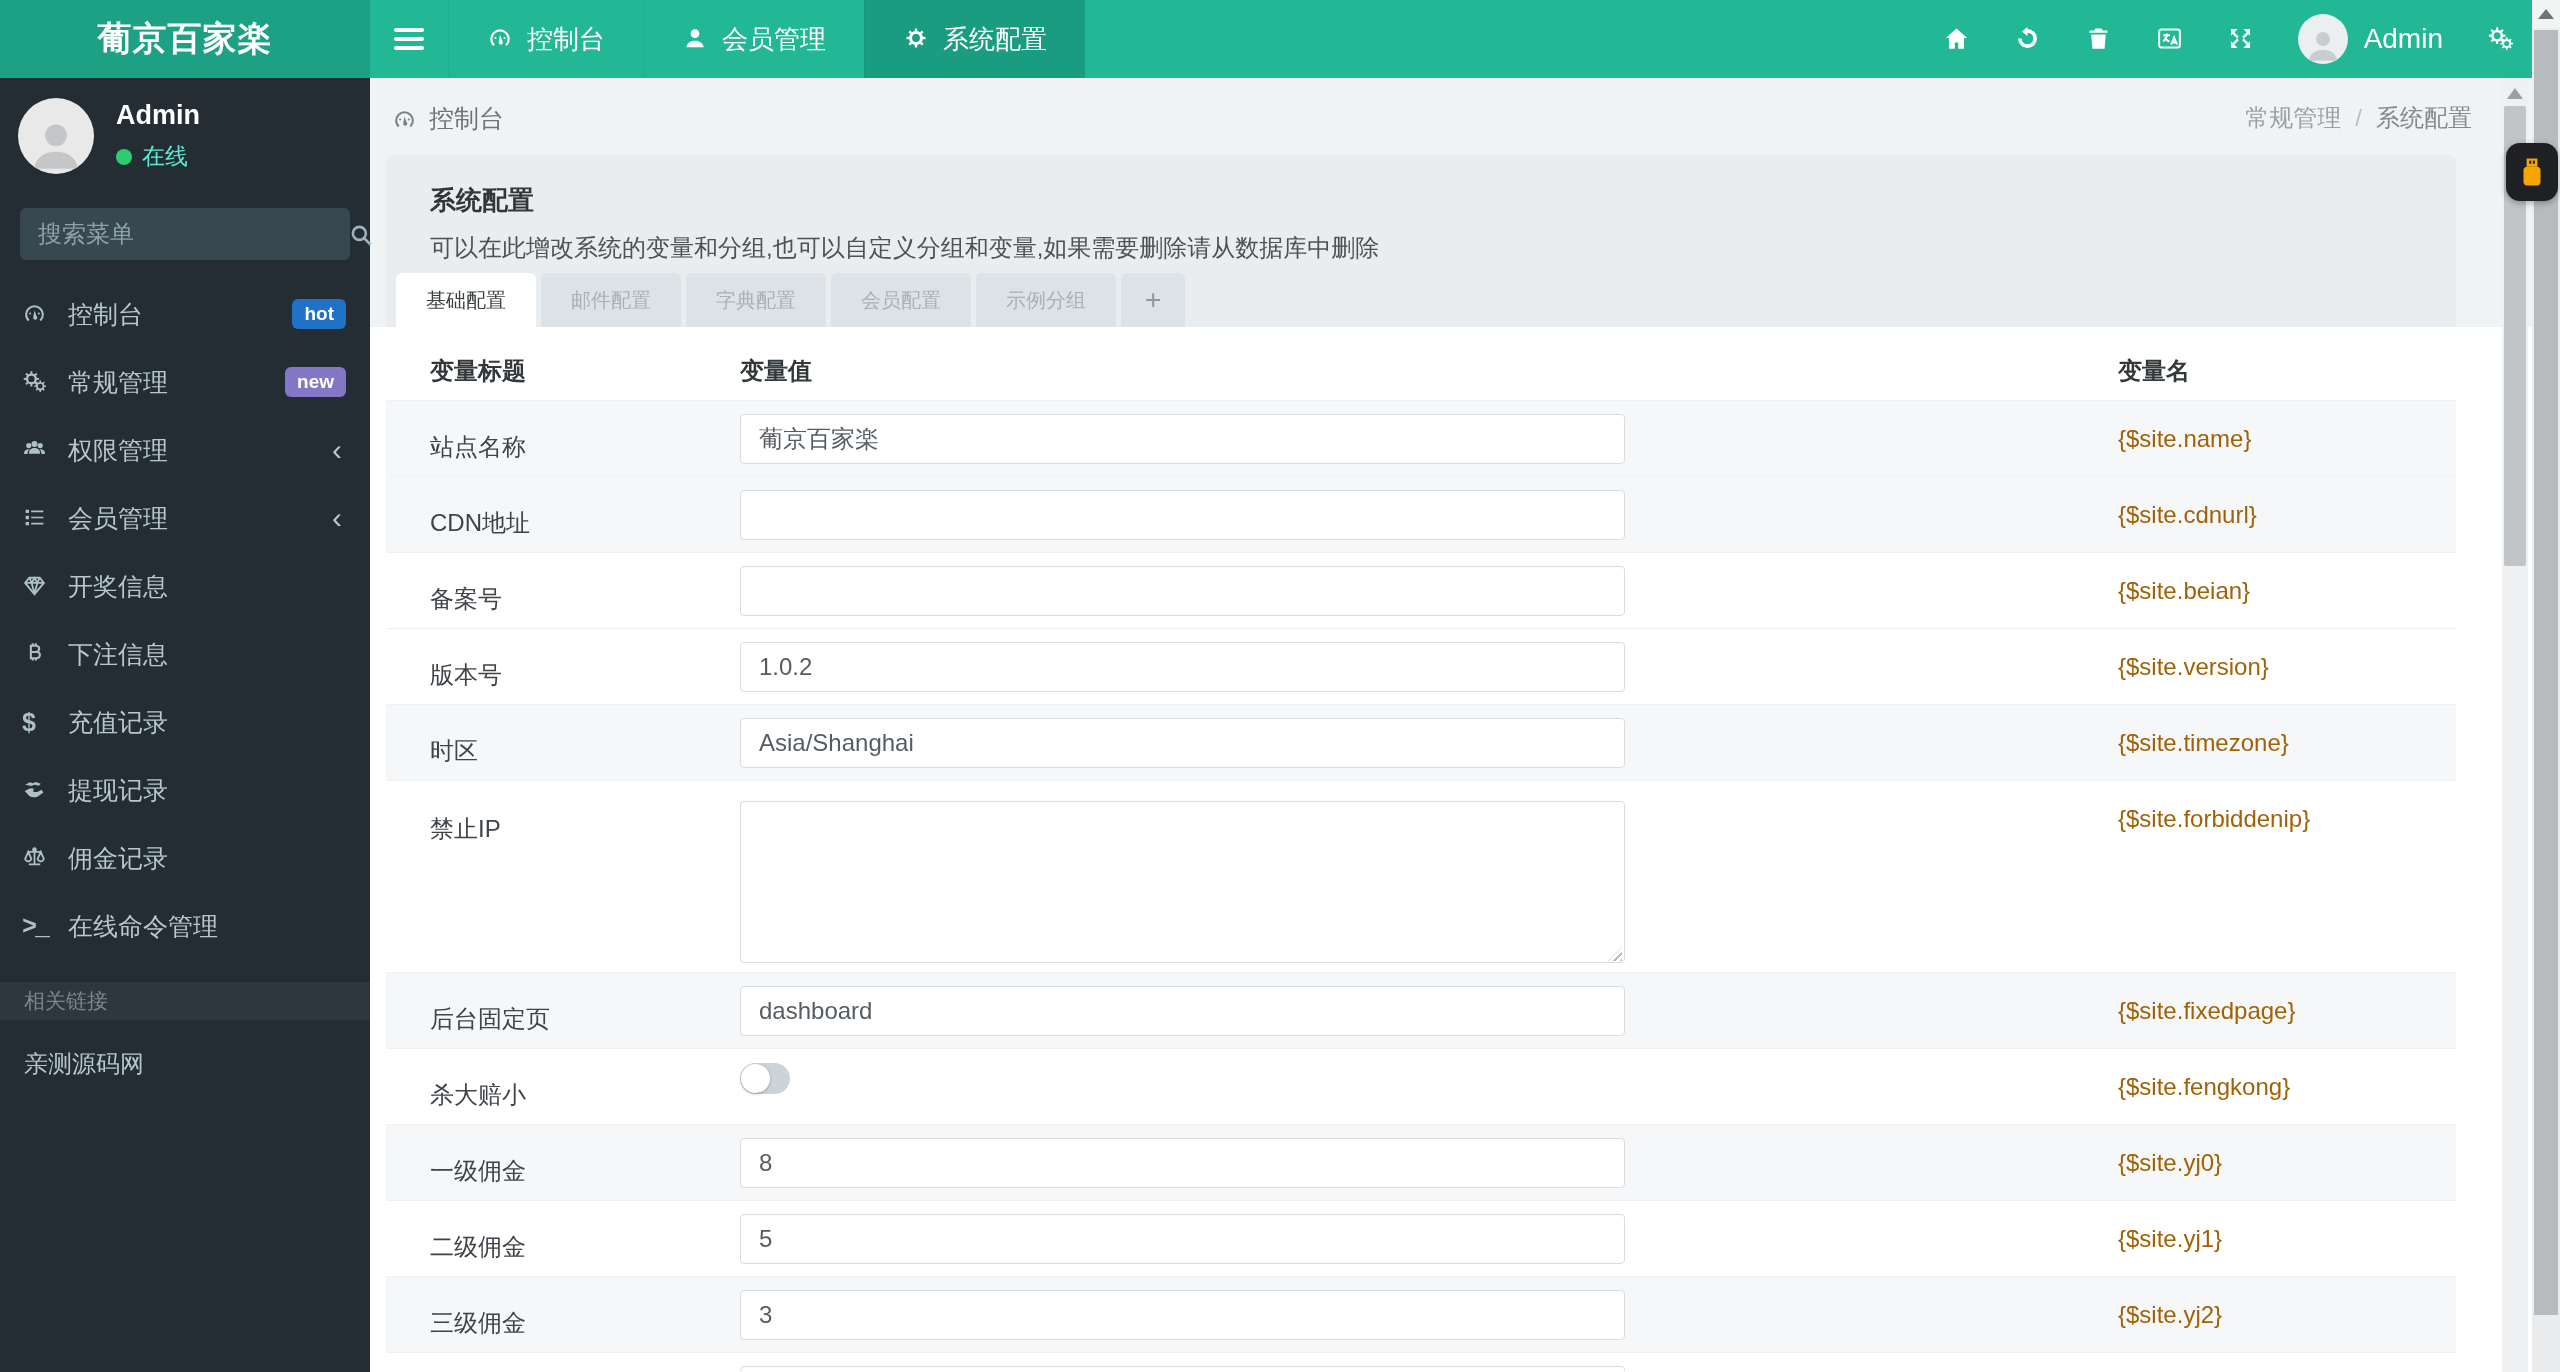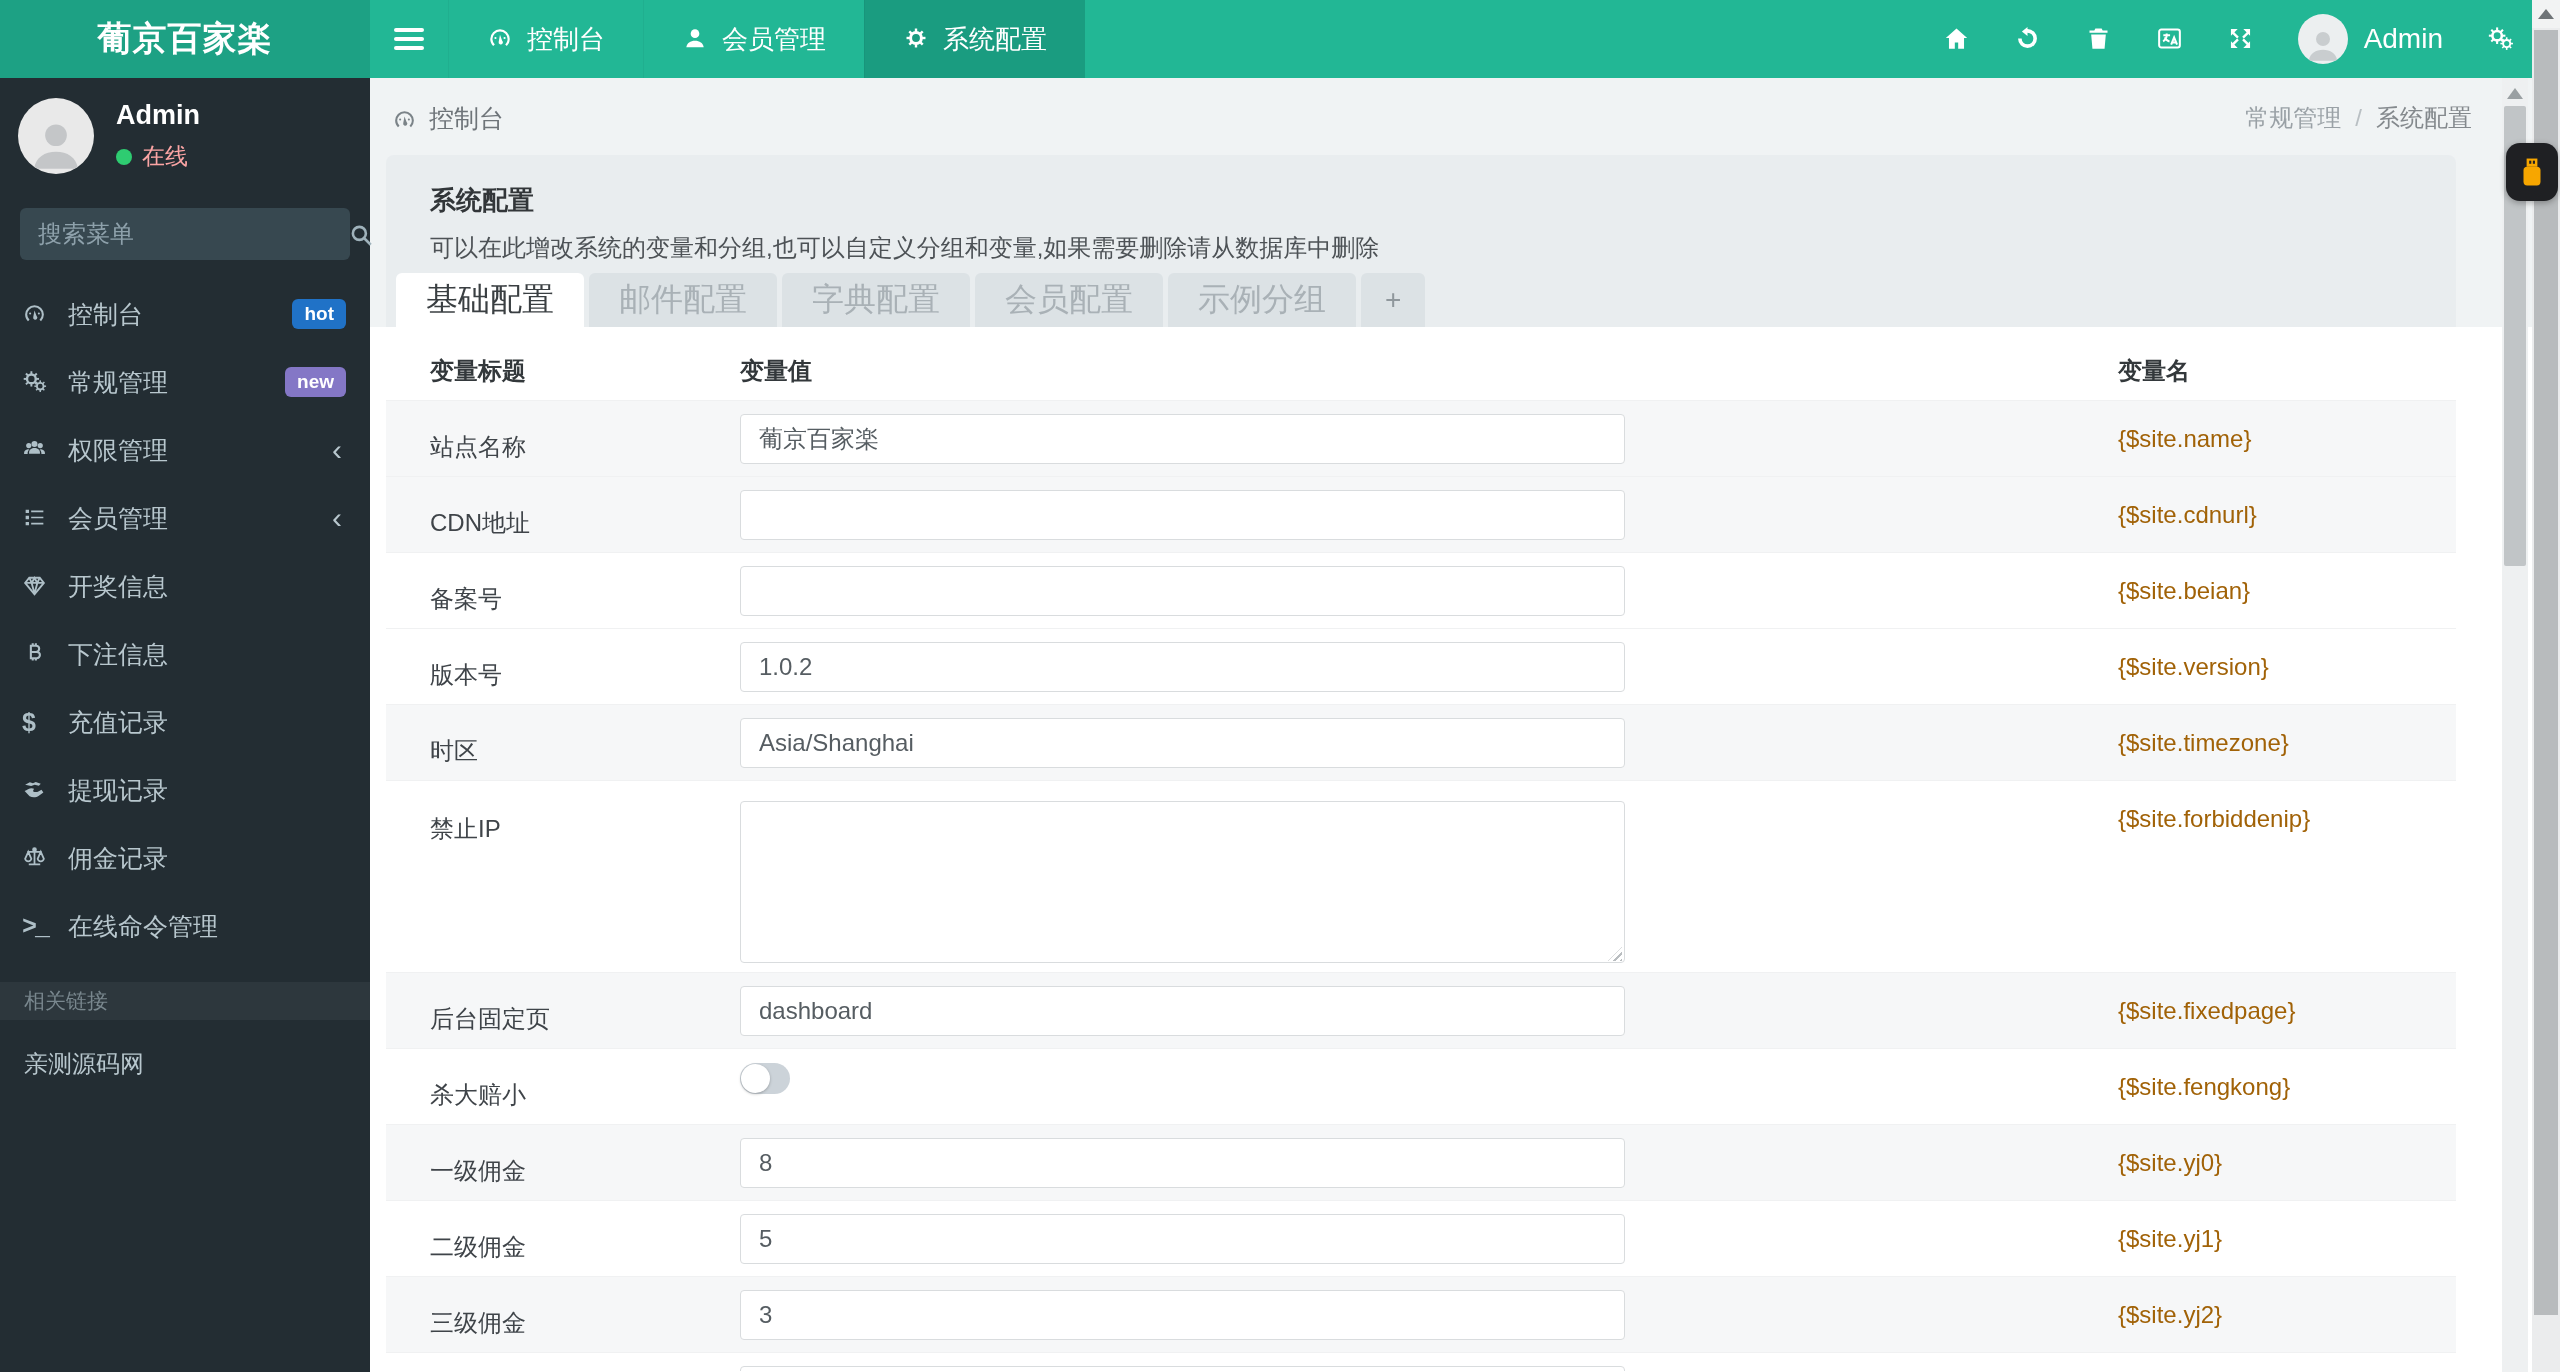--- a/index.html
+++ b/index.html
@@ -30,21 +30,21 @@
   .nav-avatar{width:50px;height:50px;border-radius:50%;background:#eceff0;overflow:hidden;display:flex;align-items:flex-end;justify-content:center;}
   .nav-avatar svg{width:40px;height:40px;}
   .nav-username{font-size:28px;color:#fff;}
 
   
   .sidebar{position:absolute;left:0;top:78px;width:370px;bottom:0;background:var(--sidebar);z-index:20;}
   .profile{display:flex;align-items:center;padding:20px 18px;gap:22px;}
   .profile-avatar{width:76px;height:76px;border-radius:50%;background:#e9e9e9;overflow:hidden;display:flex;align-items:flex-end;justify-content:center;flex:none;}
   .profile-avatar svg{width:62px;height:62px;}
   .profile-name{color:#fff;font-size:27px;font-weight:bold;margin-bottom:10px;}
-  .profile-status{color:#fca5a5;font-size:23px;display:flex;align-items:center;gap:10px;}
+  .profile-status{color:#5eead4;font-size:23px;display:flex;align-items:center;gap:10px;}
   .dot{width:16px;height:16px;border-radius:50%;background:var(--online);display:inline-block;}
   .search-box{margin:14px 20px 10px 20px;height:52px;background:var(--search-bg);border-radius:6px;display:flex;align-items:center;padding:0 18px;}
   .search-box input{flex:1;background:transparent;border:none;outline:none;color:#cfdade;font-size:24px;}
   .search-box input::placeholder{color:#8ea1ab;}
   .search-box .ic{color:#9fb2bb;font-size:26px;}
   .menu{margin-top:20px;}
   .menu-item{height:68px;display:flex;align-items:center;padding:0 22px;color:#b8c7ce;font-size:25px;cursor:pointer;position:relative;}
   .menu-item .mi-icon{width:46px;font-size:25px;color:#aebfc7;flex:none;}
   .badge{position:absolute;right:24px;top:50%;transform:translateY(-50%);color:#fff;font-size:19px;font-weight:bold;padding:4px 12px;border-radius:6px;}
   .chev{position:absolute;right:28px;top:50%;transform:translateY(-50%);font-size:30px;color:#b8c7ce;line-height:0;}
@@ -58,21 +58,21 @@
   .bc-left .ic{font-size:25px;color:#7b8388;}
   .bc-right{display:flex;align-items:center;gap:14px;font-size:24px;}
   .bc-link{color:#9aa1a6;cursor:pointer;}
   .bc-sep{color:#b9bfc3;}
   .bc-current{color:#84898d;}
 
   .panel-head{position:absolute;left:16px;top:77px;width:2070px;height:172px;background:var(--panel-head);border-radius:8px 8px 0 0;padding:28px 44px 0 44px;}
   .panel-title{font-size:26px;font-weight:bold;color:#323639;margin-bottom:14px;}
   .panel-desc{font-size:24px;color:#4d5256;}
   .tabs{position:absolute;left:0;bottom:0;display:flex;padding-left:10px;}
-  .tab{height:54px;display:flex;align-items:center;padding:4px 30px;margin-right:5px;background:var(--tab-inactive);color:#a9b1b6;font-size:32px;border-radius:6px 6px 0 0;cursor:pointer;}
+  .tab{height:54px;display:flex;align-items:center;padding:4px 30px;margin-right:5px;background:var(--tab-inactive);color:#a9b1b6;font-size:20px;border-radius:6px 6px 0 0;cursor:pointer;}
   .tab.active{background:#fff;color:#3a3f42;}
   .tab.plus{padding:0 24px;font-size:28px;color:#8f979c;}
 
   
   .sheet{position:absolute;left:0;top:249px;right:0;bottom:0;background:#fff;padding-left:21px;}
   .cfg-table{position:absolute;left:16px;top:0;width:2070px;}
   .cfg-header{height:73px;position:relative;}
   .cfg-header span{position:absolute;top:28px;font-size:24px;font-weight:bold;color:#33383b;}
   .h-title{left:44px;} .h-value{left:354px;} .h-var{left:1732px;}
   .cfg-row{position:relative;border-top:1px solid #f0f1f2;}

